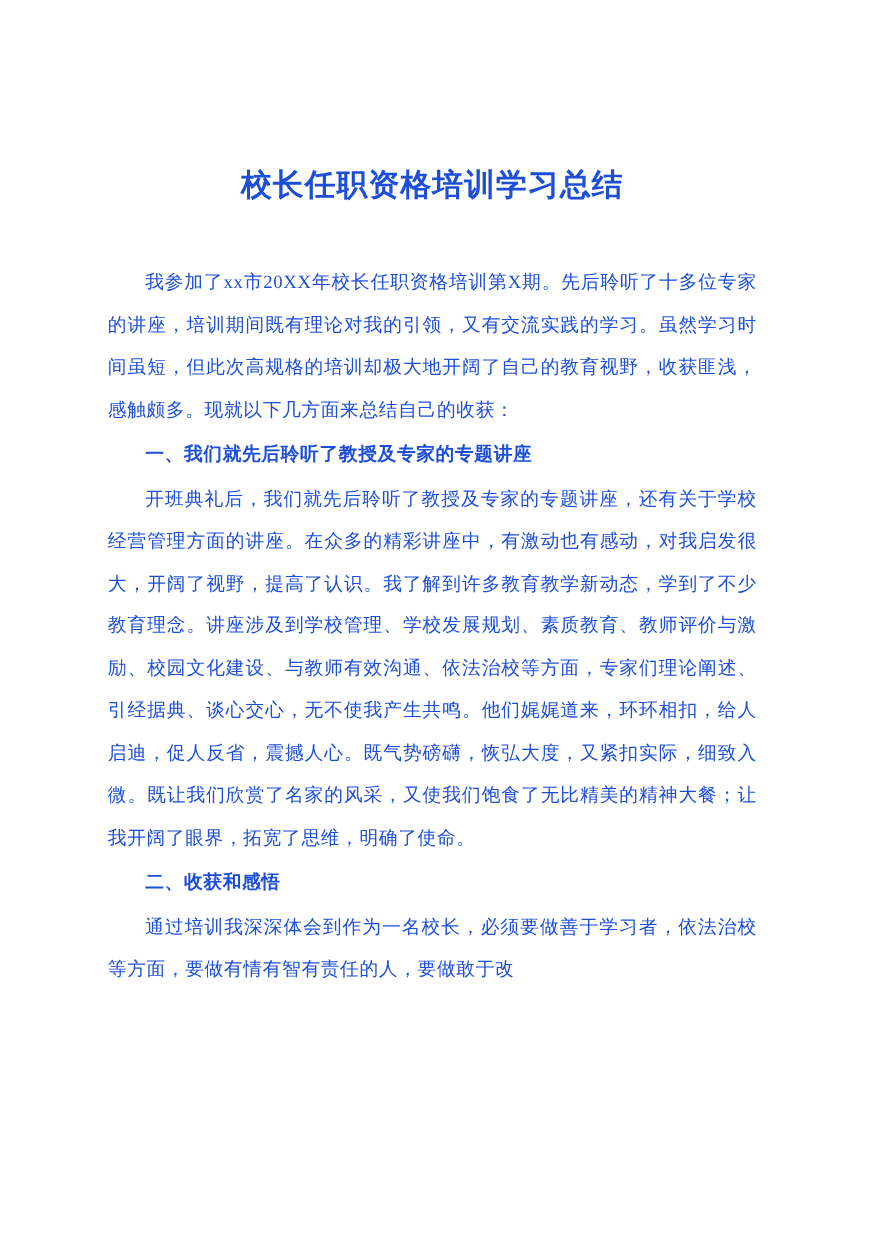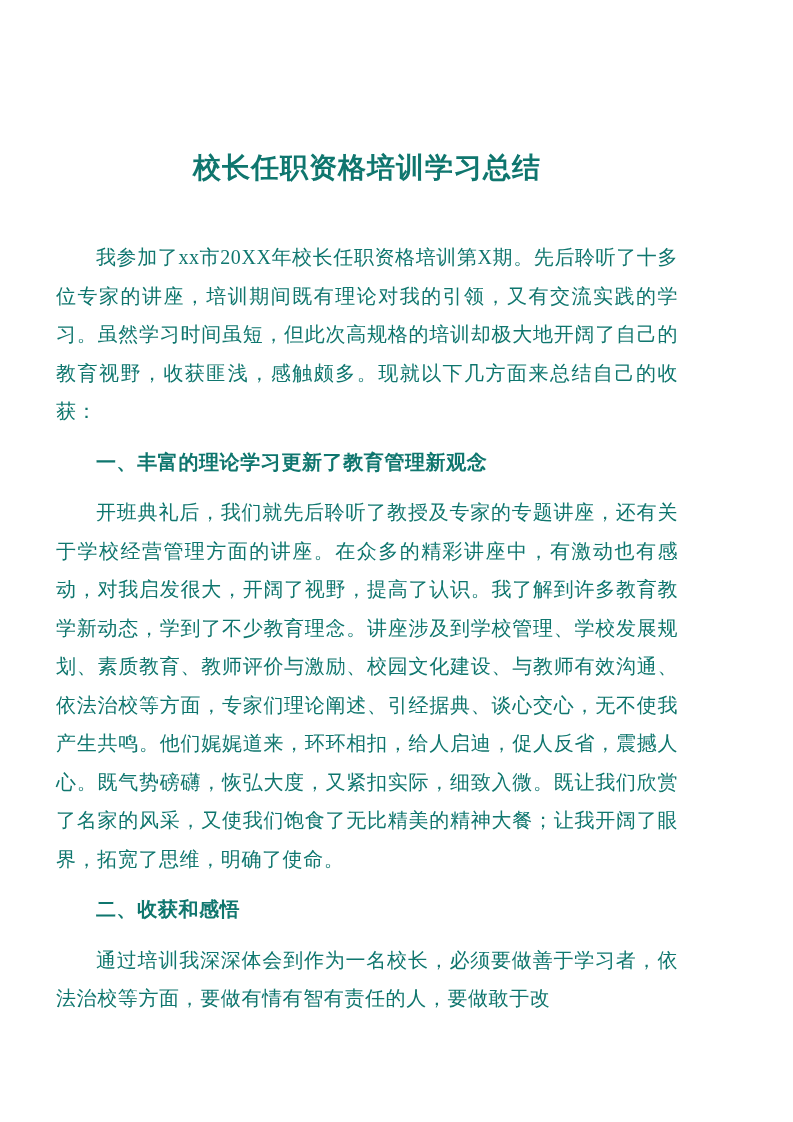--- a/index.html
+++ b/index.html
@@ -8,54 +8,54 @@
     padding: 0;
     background: #ffffff;
   }
   .page {
     position: relative;
     width: 793px;
     height: 1122px;
     margin: 0 auto;
     background: #ffffff;
     box-sizing: border-box;
-    padding: 148px 103px 40px 44px;
+    padding: 148px 103px 40px 96px;
     font-family: "Liberation Serif", "DejaVu Serif", serif;
-    color: #0f766e;
+    color: #1d4ed8;
     overflow: hidden;
   }
   .doc-title {
     font-family: "Liberation Sans", "DejaVu Sans", sans-serif;
     font-weight: bold;
     font-size: 28px;
     line-height: 40px;
     text-align: center;
     margin: 0 0 50px 0;
     letter-spacing: 1px;
   }
   .para {
-    font-size: 20px;
+    font-size: 17px;
     line-height: 38.5px;
     text-align: justify;
     text-justify: inter-ideograph;
-    margin: 12px;
+    margin: 2px;
     text-indent: 2em;
     letter-spacing: 0.6px;
     word-break: break-all;
   }
   .para.heading {
     font-family: "Liberation Sans", "DejaVu Sans", sans-serif;
     font-weight: bold;
   }
 </style>
 </head>
 <body>
 
 <div class="page">
   <h1 class="doc-title">校长任职资格培训学习总结</h1>
   <div id="doc-content">
       <p class="para">我参加了xx市20XX年校长任职资格培训第X期。先后聆听了十多位专家的讲座，培训期间既有理论对我的引领，又有交流实践的学习。虽然学习时间虽短，但此次高规格的培训却极大地开阔了自己的教育视野，收获匪浅，感触颇多。现就以下几方面来总结自己的收获：</p>
-      <p class="para heading">一、丰富的理论学习更新了教育管理新观念</p>
+      <p class="para heading">一、我们就先后聆听了教授及专家的专题讲座</p>
       <p class="para">开班典礼后，我们就先后聆听了教授及专家的专题讲座，还有关于学校经营管理方面的讲座。在众多的精彩讲座中，有激动也有感动，对我启发很大，开阔了视野，提高了认识。我了解到许多教育教学新动态，学到了不少教育理念。讲座涉及到学校管理、学校发展规划、素质教育、教师评价与激励、校园文化建设、与教师有效沟通、依法治校等方面，专家们理论阐述、引经据典、谈心交心，无不使我产生共鸣。他们娓娓道来，环环相扣，给人启迪，促人反省，震撼人心。既气势磅礴，恢弘大度，又紧扣实际，细致入微。既让我们欣赏了名家的风采，又使我们饱食了无比精美的精神大餐；让我开阔了眼界，拓宽了思维，明确了使命。</p>
       <p class="para heading">二、收获和感悟</p>
       <p class="para">通过培训我深深体会到作为一名校长，必须要做善于学习者，依法治校等方面，要做有情有智有责任的人，要做敢于改</p>
     </div>
 </div>
 
 </body></html>

